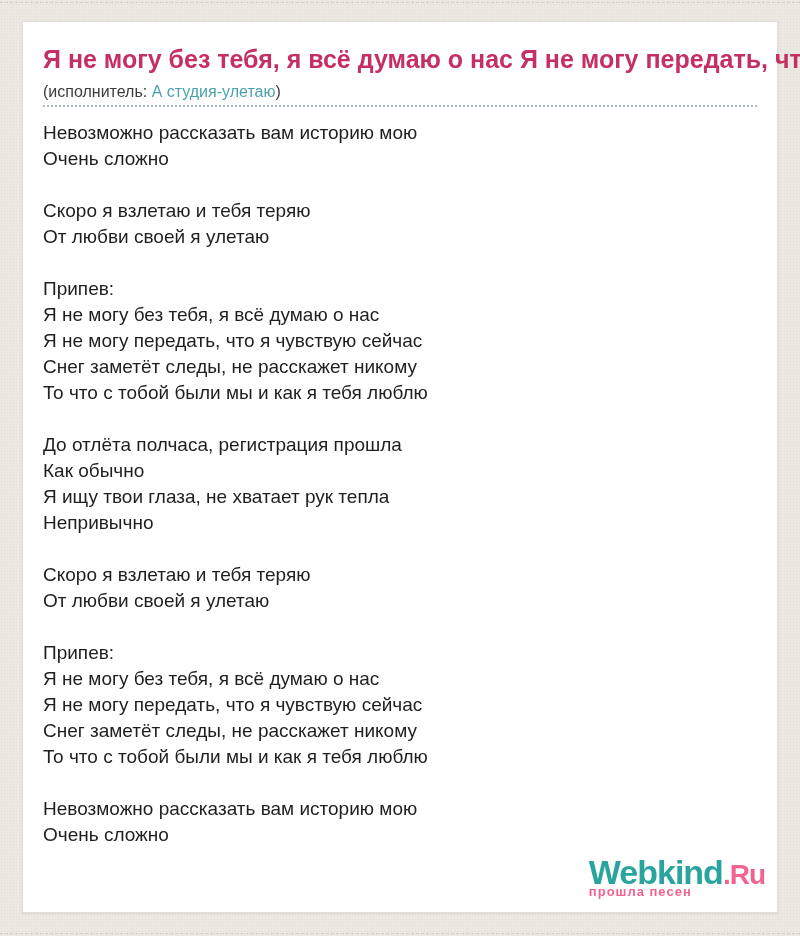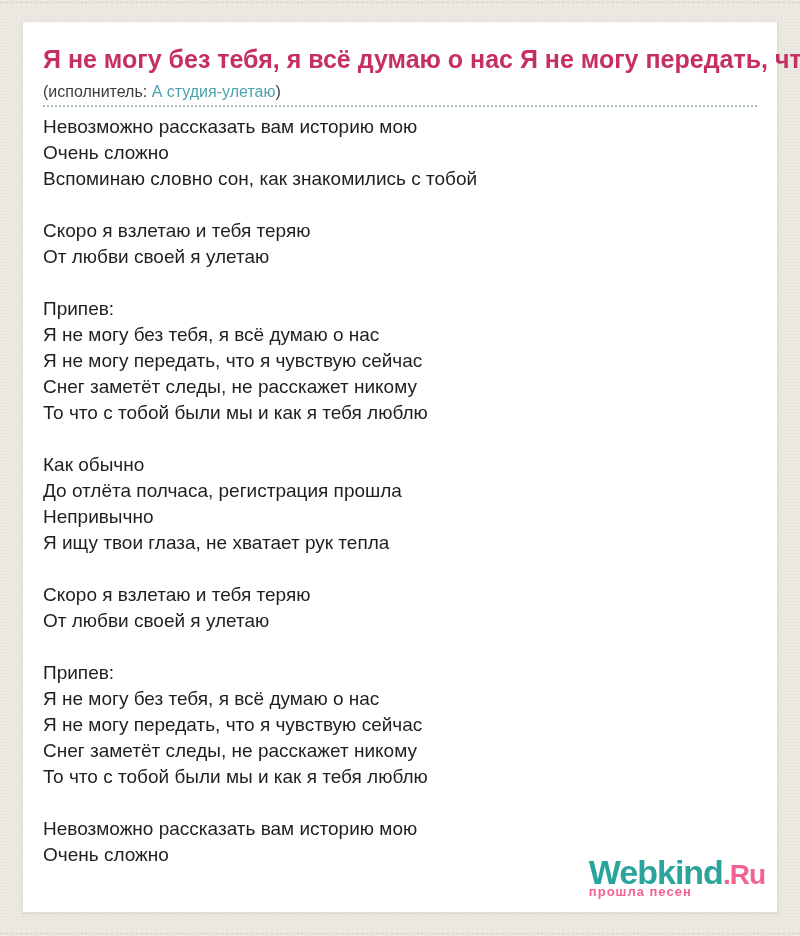--- a/index.html
+++ b/index.html
@@ -50,21 +50,21 @@
     text-decoration:none;
     cursor:pointer;
   }
   .header-sep {
     margin-top:4px;
     border-bottom:2px dotted #a9bcc6;
     height:0;
   }
 
   .lyrics {
-    margin-top:7px;
+    margin-top:13px;
     font-size:19px;
     color:#1f1f1f;
   }
   .lyric-line {
     min-height:26px;
     line-height:26px;
     white-space:nowrap;
   }
 
   .logo {
@@ -107,35 +107,34 @@
 
   <h1 class="song-title">Я не могу без тебя, я всё думаю о нас Я не могу передать, что</h1>
 
   <div class="artist-line"><span>(исполнитель: </span><a class="artist-link">А студия-улетаю</a><span>)</span></div>
 
   <div class="header-sep"></div>
 
   <div class="lyrics" id="lyrics">
       <div class="lyric-line">Невозможно рассказать вам историю мою</div>
       <div class="lyric-line">Очень сложно</div>
-      <div class="lyric-line">Вспоминаю словно сон, как знакомились с тобой</div>
       <div class="lyric-line"></div>
       <div class="lyric-line">Скоро я взлетаю и тебя теряю</div>
       <div class="lyric-line">От любви своей я улетаю</div>
       <div class="lyric-line"></div>
       <div class="lyric-line">Припев:</div>
       <div class="lyric-line">Я не могу без тебя, я всё думаю о нас</div>
       <div class="lyric-line">Я не могу передать, что я чувствую сейчас</div>
       <div class="lyric-line">Снег заметёт следы, не расскажет никому</div>
       <div class="lyric-line">То что с тобой были мы и как я тебя люблю</div>
       <div class="lyric-line"></div>
+      <div class="lyric-line">До отлёта полчаса, регистрация прошла</div>
       <div class="lyric-line">Как обычно</div>
-      <div class="lyric-line">До отлёта полчаса, регистрация прошла</div>
+      <div class="lyric-line">Я ищу твои глаза, не хватает рук тепла</div>
       <div class="lyric-line">Непривычно</div>
-      <div class="lyric-line">Я ищу твои глаза, не хватает рук тепла</div>
       <div class="lyric-line"></div>
       <div class="lyric-line">Скоро я взлетаю и тебя теряю</div>
       <div class="lyric-line">От любви своей я улетаю</div>
       <div class="lyric-line"></div>
       <div class="lyric-line">Припев:</div>
       <div class="lyric-line">Я не могу без тебя, я всё думаю о нас</div>
       <div class="lyric-line">Я не могу передать, что я чувствую сейчас</div>
       <div class="lyric-line">Снег заметёт следы, не расскажет никому</div>
       <div class="lyric-line">То что с тобой были мы и как я тебя люблю</div>
       <div class="lyric-line"></div>

